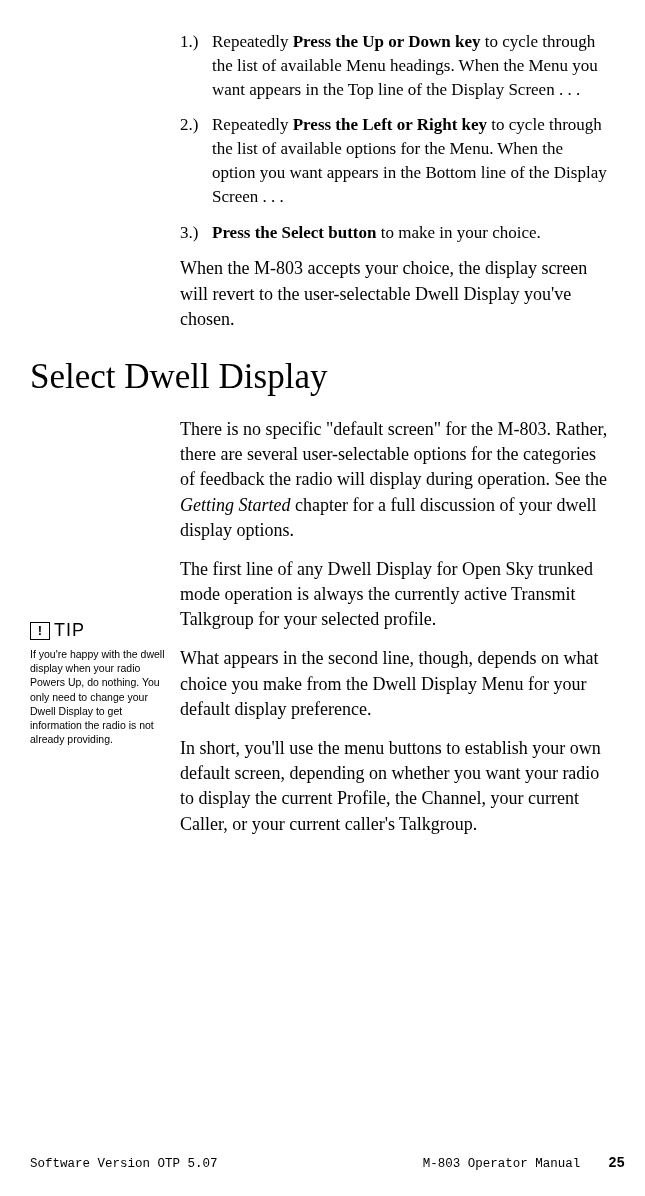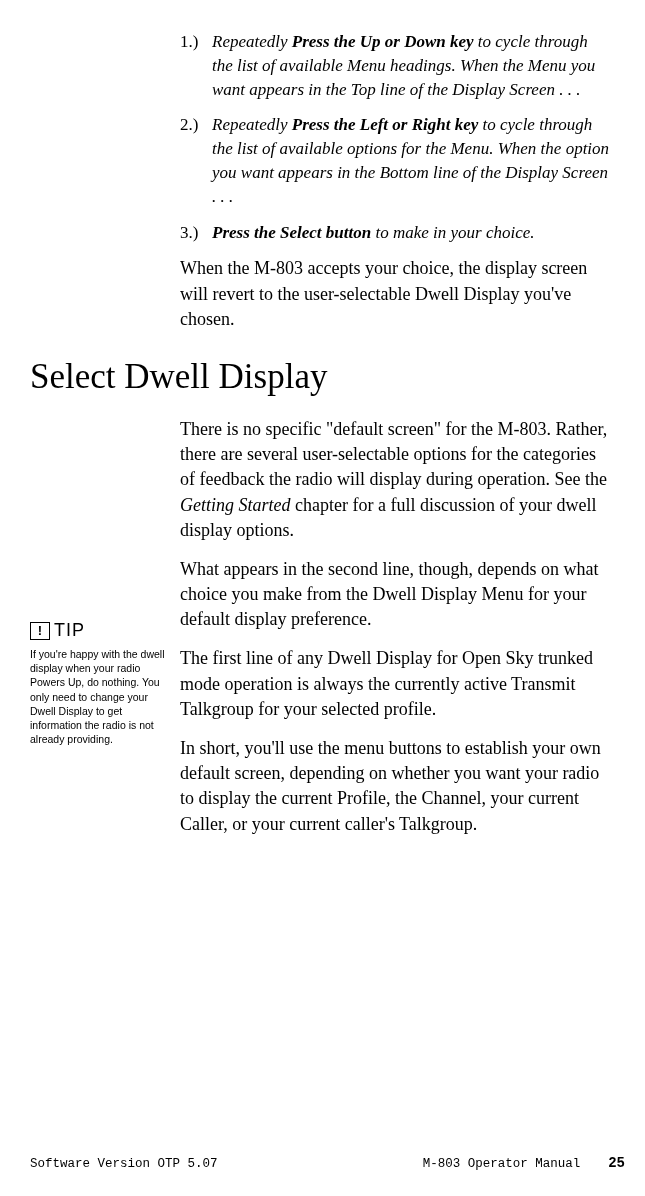--- a/index.html
+++ b/index.html
@@ -34,21 +34,20 @@
       margin-bottom: 12px;
       font-size: 17px;
       line-height: 1.4;
     }
     .ordered-num {
       width: 32px;
       flex-shrink: 0;
     }
     .ordered-body {
       flex: 1;
-      font-style: italic;
     }
     .para {
       font-size: 18px;
       line-height: 1.4;
       margin-bottom: 14px;
     }
     .heading1 {
       font-size: 35px;
       font-weight: normal;
       margin-top: 25px;
@@ -145,23 +144,23 @@
   </div>
 
   <h1 class="heading1">Select Dwell Display</h1>
 
   <div class="content-indent">
 
     <p class="para">
       <span>There is no specific "default screen" for the M-803. Rather, there are several user-selectable options for the categories of feedback the radio will display during operation. See the </span><span class="italic">Getting Started</span><span> chapter for a full discussion of your dwell display options.</span>
     </p>
 
+    <p class="para">The first line of any Dwell Display for Open Sky trunked mode operation is always the currently active Transmit Talkgroup for your selected profile.</p>
+
     <p class="para">What appears in the second line, though, depends on what choice you make from the Dwell Display Menu for your default display preference.</p>
-
-    <p class="para">The first line of any Dwell Display for Open Sky trunked mode operation is always the currently active Transmit Talkgroup for your selected profile.</p>
 
     <p class="para">In short, you'll use the menu buttons to establish your own default screen, depending on whether you want your radio to display the current Profile, the Channel, your current Caller, or your current caller's Talkgroup.</p>
 
   </div>
 
   <div class="tip-box">
     <div class="tip-icon-row">
       <div class="tip-icon-square">!</div>
       <div class="tip-label">TIP</div>
     </div>

